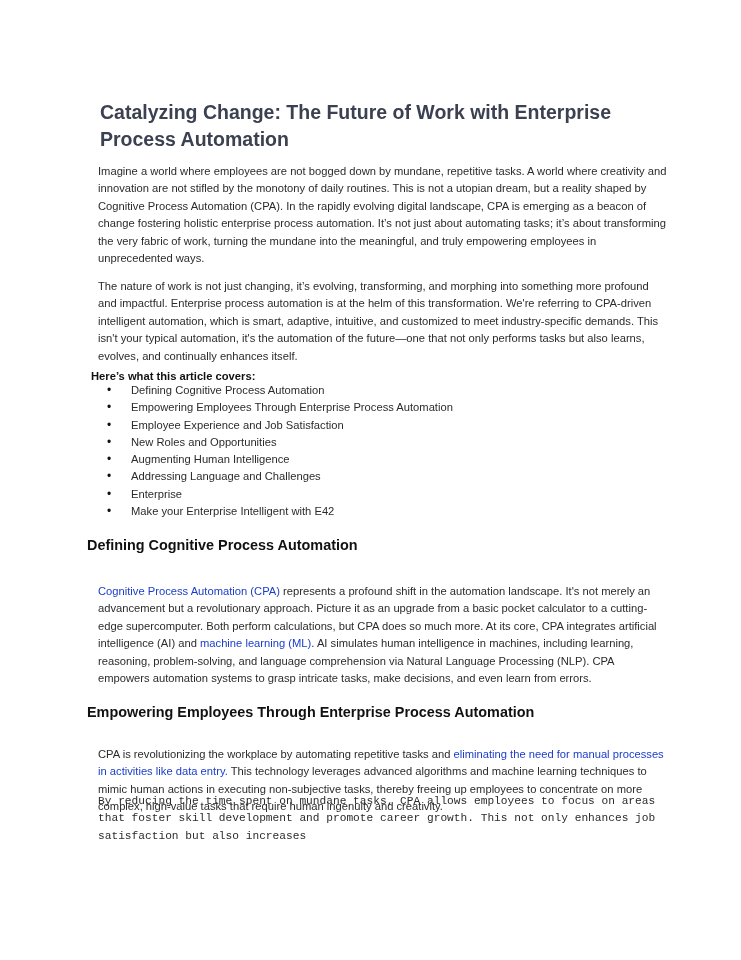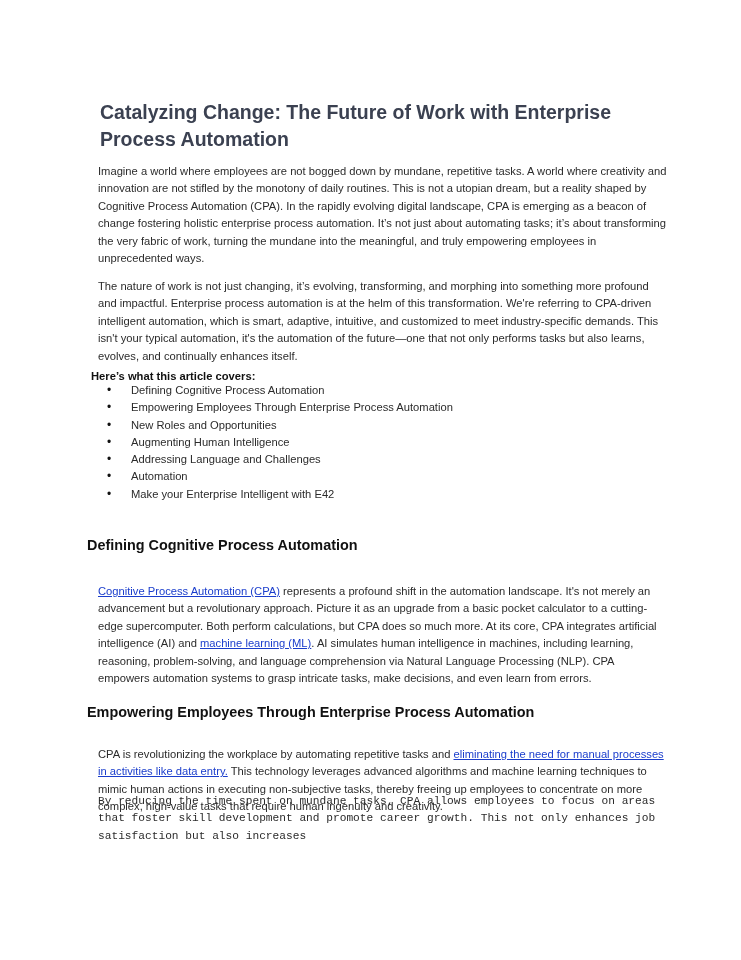--- a/index.html
+++ b/index.html
@@ -7,39 +7,40 @@
          font-family:"Liberation Sans", sans-serif; color:#222; }
   .page { position:absolute; left:87px; top:0; width:570px; }
   h1 { position:absolute; top:86px; left:0; margin:13px; width:560px;
        font-size:19.5px; line-height:27px; font-weight:bold; color:#3b4151; }
   .p { position:absolute; left:0; width:570px; margin:11px; font-size:11.2px; line-height:17.4px; color:#2b2b2b; }
   .covers-title { position:absolute; left:0; top:366px; font-size:11.2px; font-weight:bold; color:#111; margin:4px; }
   ul { position:absolute; left:0; top:382px; margin:0; padding:0; list-style:none; }
   li { position:relative; padding-left:44px; font-size:11.2px; line-height:17.3px; color:#2b2b2b; }
   li::before { content:"\2022"; position:absolute; left:20px; top:0; font-size:12px; color:#111; }
   h2 { position:absolute; left:0; margin:0; font-size:14.4px; font-weight:bold; color:#111; }
-  a { color:#1a3dcc; text-decoration:underline; }
+  a { color:#1a3dcc; }
 </style>
 </head>
 <body>
 
 <div class="page">
   <h1>Catalyzing Change: The Future of Work with Enterprise Process Automation</h1>
 
   <p class="p" style="top:152px;">Imagine a world where employees are not bogged down by mundane, repetitive tasks. A world where creativity and innovation are not stifled by the monotony of daily routines. This is not a utopian dream, but a reality shaped by Cognitive Process Automation (CPA). In the rapidly evolving digital landscape, CPA is emerging as a beacon of change fostering holistic enterprise process automation. It’s not just about automating tasks; it’s about transforming the very fabric of work, turning the mundane into the meaningful, and truly empowering employees in unprecedented ways.</p>
   <p class="p" style="top:267px;">The nature of work is not just changing, it’s evolving, transforming, and morphing into something more profound and impactful. Enterprise process automation is at the helm of this transformation. We're referring to CPA-driven intelligent automation, which is smart, adaptive, intuitive, and customized to meet industry-specific demands. This isn't your typical automation, it's the automation of the future—one that not only performs tasks but also learns, evolves, and continually enhances itself.</p>
 
   <p class="covers-title">Here’s what this article covers:</p>
   <ul>
     <li>Defining Cognitive Process Automation</li>
     <li>Empowering Employees Through Enterprise Process Automation</li>
+    <li>Employee Experience and Job Satisfaction</li>
     <li>New Roles and Opportunities</li>
     <li>Augmenting Human Intelligence</li>
     <li>Addressing Language and Challenges</li>
-    <li>Automation</li>
+    <li>Enterprise</li>
     <li>Make your Enterprise Intelligent with E42</li>
   </ul>
 
   <h2 style="top:537px;">Defining Cognitive Process Automation</h2>
   <p class="p" style="top:572px;"><a>Cognitive Process Automation (CPA)</a><span> represents a profound shift in the automation landscape. It's not merely an advancement but a revolutionary approach. Picture it as an upgrade from a basic pocket calculator to a cutting-edge supercomputer. Both perform calculations, but CPA does so much more. At its core, CPA integrates artificial intelligence (AI) and </span><a>machine learning (ML)</a><span>. AI simulates human intelligence in machines, including learning, reasoning, problem-solving, and language comprehension via Natural Language Processing (NLP). CPA empowers automation systems to grasp intricate tasks, make decisions, and even learn from errors.</span></p>
 
   <h2 style="top:704px;">Empowering Employees Through Enterprise Process Automation</h2>
   <p class="p" style="top:735px;"><span>CPA is revolutionizing the workplace by automating repetitive tasks and </span><a>eliminating the need for manual processes in activities like data entry.</a><span> This technology leverages advanced algorithms and machine learning techniques to mimic human actions in executing non-subjective tasks, thereby freeing up employees to concentrate on more complex, high-value tasks that require human ingenuity and creativity.</span></p>
   <p class="p" style="top:782px;font-family:Liberation Mono, monospace;">By reducing the time spent on mundane tasks, CPA allows employees to focus on areas that foster skill development and promote career growth. This not only enhances job satisfaction but also increases</p>
 </div>

